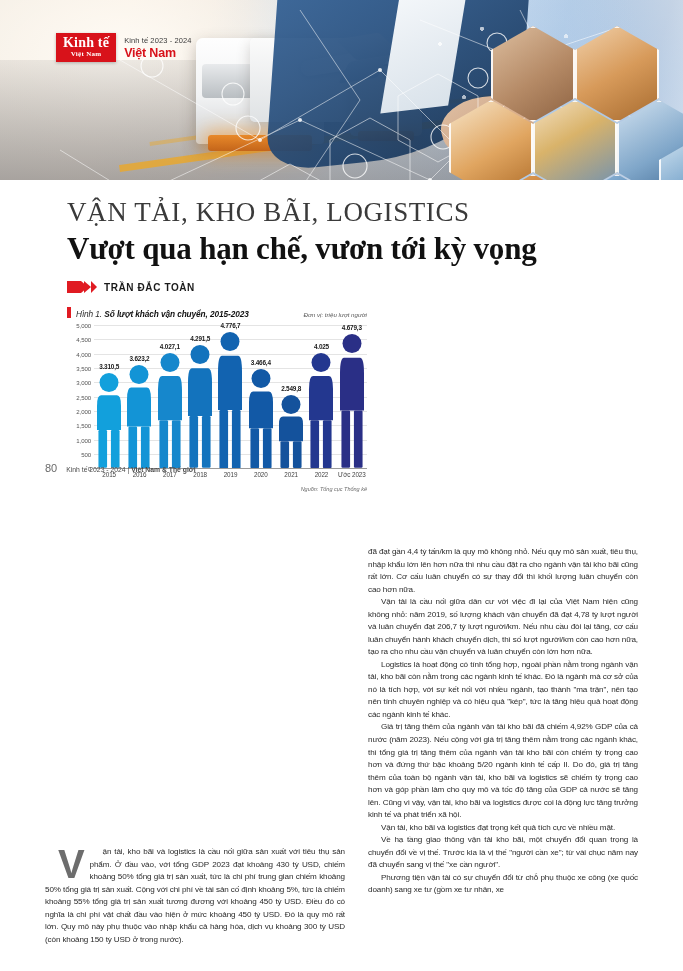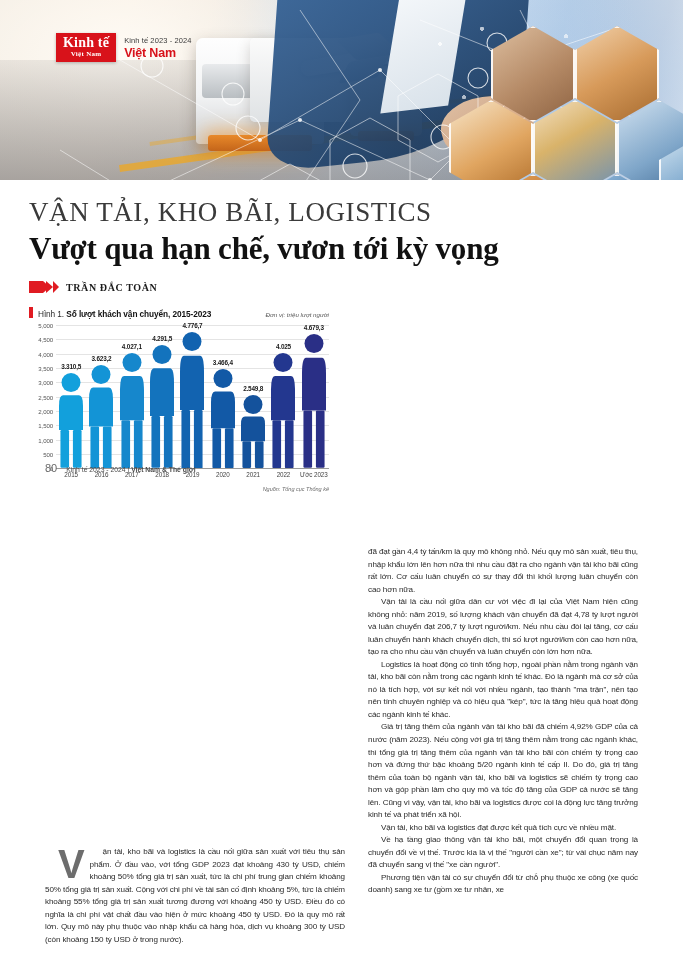--- a/index.html
+++ b/index.html
@@ -147,51 +147,51 @@
   .logo-mark {
     background:#d8121a; color:#fff; padding:3px 7px 4px 7px;
     text-align:center; line-height:1; box-shadow:0 1px 3px rgba(0,0,0,.25);
   }
   .logo-mark .l1 { font-family:"Liberation Serif", serif; font-weight:700; font-size:14px; letter-spacing:.2px; }
   .logo-mark .l2 { font-family:"Liberation Serif", serif; font-weight:700; font-size:7px; margin-top:1px; letter-spacing:.3px;}
   .logo-text .t1 { font-size:7.5px; color:#3b3b3b; letter-spacing:.1px; white-space:nowrap; }
   .logo-text .t2 { font-size:12.5px; color:#d8121a; font-weight:700; letter-spacing:-.2px; margin-top:1px; }
 
   
-  .page { padding: 0 29px; position:relative; }
+  .page { padding: 0 67px; position:relative; }
 
   .headline-block { margin-top: 18px; }
   .kicker {
     font-family:"Liberation Serif", serif;
     font-size: 27px; color:#3a3a3a; letter-spacing: .6px; font-weight:400;
     line-height: 1.08;
   }
   .headline {
     font-family:"Liberation Serif", serif;
     font-size: 31px; font-weight: 700; color:#111; letter-spacing:-.2px;
     line-height: 1.16; margin-top: 4px;
   }
 
   .standfirst {
     margin-top: 22px; width: 300px;
     font-size: 8.6px; line-height: 1.62; color:#232323; font-weight:700;
     letter-spacing:-.05px;
   }
 
-  .byline { margin-top: 14px; display:flex; align-items:center; gap:7px;font-family:Liberation Serif, serif; }
+  .byline { margin-top: 14px; display:flex; align-items:center; gap:7px; }
   .byline-arrow { display:block; }
   .byline-name {
     font-size: 10px; font-weight:700; color:#1a1a1a; letter-spacing:.6px;
   }
 
   
   .chart-card { margin-top: 13px; width: 300px; }
   .chart-head { display:flex; align-items:baseline; gap:5px; }
   .chart-bar-mark { width:4px; height:11px; background:#e01b22; flex:none; position:relative; top:1px;}
-  .chart-title { font-size:8.3px; color:#2b2b2b; letter-spacing:-.1px; }
+  .chart-title { font-size:8.3px; color:#2b2b2b; letter-spacing:-.1px;font-style:italic; }
   .chart-title b { color:#111; }
   .chart-unit {
     margin-left:auto; font-size:6.2px; font-style:italic; color:#555; white-space:nowrap;
   }
   .chart-area { position:relative; height:160px; margin-top:6px; }
   .ylabels {
     position:absolute; left:0; top:0; width:24px; height:143px;
   }
   .ylabels div {
     position:absolute; right:0; font-size:6.1px; color:#555; transform: translateY(-50%);
@@ -500,21 +500,21 @@
   <div class="leftcol">
     <p class="dropcap-para"><span class="dropcap">V</span><span>ận tải, kho bãi và logistics là cầu nối giữa sản xuất với tiêu thụ sản phẩm. Ở đầu vào, với tổng GDP 2023 đạt khoảng 430 tỷ USD, chiếm khoảng 50% tổng giá trị sản xuất, tức là chi phí trung gian chiếm khoảng 50% tổng giá trị sản xuất. Cộng với chi phí về tài sản cố định khoảng 5%, tức là chiếm khoảng 55% tổng giá trị sản xuất tương đương với khoảng 450 tỷ USD. Điều đó có nghĩa là chi phí vật chất đầu vào hiện ở mức khoảng 450 tỷ USD. Đó là quy mô rất lớn. Quy mô này phụ thuộc vào nhập khẩu cả hàng hóa, dịch vụ khoảng 300 tỷ USD (còn khoảng 150 tỷ USD ở trong nước).</span></p>
 
   </div>
 
   <div class="rightcol">
     <p style="text-indent:0">đã đạt gần 4,4 tỷ tấn/km là quy mô không nhỏ. Nếu quy mô sản xuất, tiêu thụ, nhập khẩu lớn lên hơn nữa thì nhu cầu đặt ra cho ngành vận tải kho bãi cũng rất lớn. Cơ cấu luân chuyển có sự thay đổi thì khối lượng luân chuyển còn cao hơn nữa.</p>
     <p>Vận tải là cầu nối giữa dân cư với việc đi lại của Việt Nam hiện cũng không nhỏ: năm 2019, số lượng khách vận chuyển đã đạt 4,78 tỷ lượt người và luân chuyển đạt 206,7 tỷ lượt người/km. Nếu nhu cầu đòi lại tăng, cơ cấu luân chuyển hành khách chuyển dịch, thì số lượt người/km còn cao hơn nữa, tạo ra cho nhu cầu vận chuyển và luân chuyển còn lớn hơn nữa.</p>
     <p>Logistics là hoạt động có tính tổng hợp, ngoài phần nằm trong ngành vận tải, kho bãi còn nằm trong các ngành kinh tế khác. Đó là ngành mà cơ sở của nó là tích hợp, với sự kết nối với nhiều ngành, tạo thành "ma trận", nên tạo nên tính chuyên nghiệp và có hiệu quả "kép", tức là tăng hiệu quả hoạt động các ngành kinh tế khác.</p>
     <p>Giá trị tăng thêm của ngành vận tải kho bãi đã chiếm 4,92% GDP của cả nước (năm 2023). Nếu cộng với giá trị tăng thêm nằm trong các ngành khác, thì tổng giá trị tăng thêm của ngành vận tải kho bãi còn chiếm tỷ trọng cao hơn và đứng thứ bậc khoảng 5/20 ngành kinh tế cấp II. Do đó, giá trị tăng thêm của toàn bộ ngành vận tải, kho bãi và logistics sẽ chiếm tỷ trọng cao hơn và góp phần làm cho quy mô và tốc độ tăng của GDP cả nước sẽ tăng lên. Cũng vì vậy, vận tải, kho bãi và logistics được coi là động lực tăng trưởng kinh tế và phát triển xã hội.</p>
-    <p>Vận tải, kho bãi và logistics đạt được kết quả tích cực về nhiều mặt.</p>
+    <p>Vận tải, kho bãi và logistics đạt trọng kết quả tích cực về nhiều mặt.</p>
     <p>Về hạ tầng giao thông vận tải kho bãi, một chuyển đổi quan trọng là chuyển đổi về vị thế. Trước kia là vị thế "người cần xe"; từ vài chục năm nay đã chuyển sang vị thế "xe cần người".</p>
     <p>Phương tiện vận tải có sự chuyển đổi từ chỗ phụ thuộc xe công (xe quốc doanh) sang xe tư (gồm xe tư nhân, xe</p>
   </div>
 
   <div class="footer">
     <span class="folio">80</span>
     <span class="footer-text"><span>Kinh tế 2023 - 2024</span> <span>|</span> <b>Việt Nam &amp; Thế giới</b></span>
   </div>
 
 </div>

